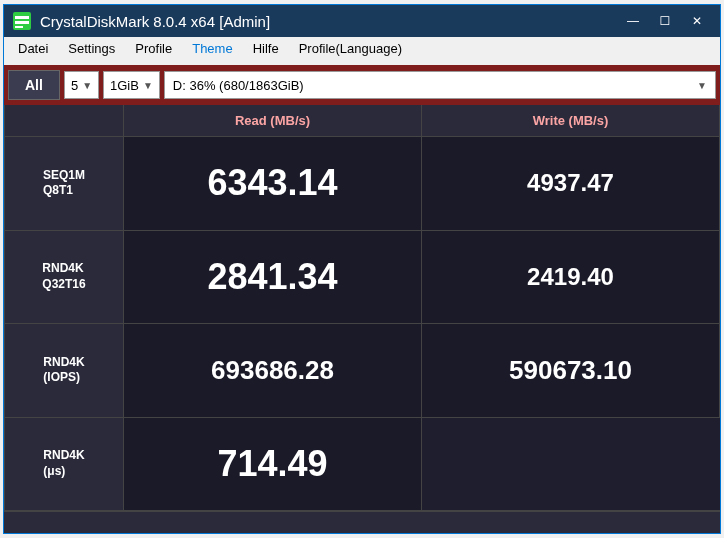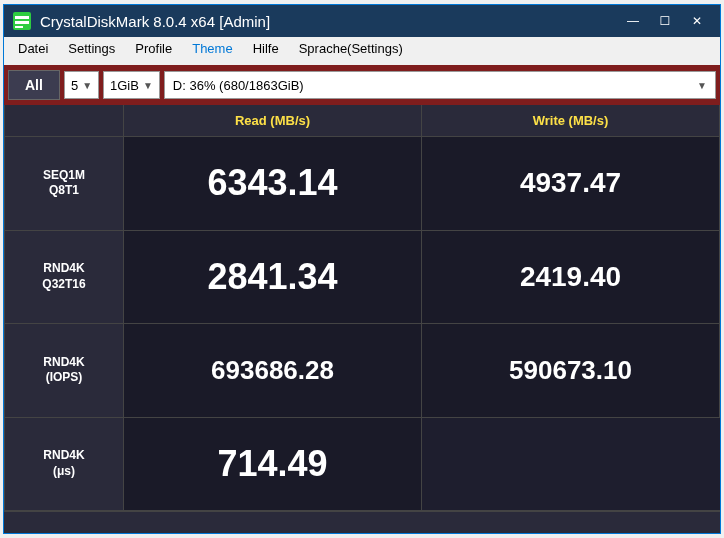--- a/index.html
+++ b/index.html
@@ -132,21 +132,21 @@
       background: #1e1e2e;
     }
     .table-header {
       display: grid;
       grid-template-columns: 120px 1fr 1fr;
       background: #2a2a3a;
       border-bottom: 1px solid #444;
     }
     .th-cell {
       padding: 8px 10px;
-      color: #fde047;
+      color: #fca5a5;
       font-size: 13px;
       font-weight: bold;
       text-align: center;
       border-right: 1px solid #444;
     }
     .th-cell:first-child { border-left: 1px solid #444; }
     .table-body {
       flex: 1;
       display: flex;
       flex-direction: column;
@@ -158,30 +158,30 @@
       border-bottom: 1px solid #444;
     }
     .row-label {
       background: #2a2a3a;
       color: white;
       font-size: 12px;
       font-weight: bold;
       display: flex;
       align-items: center;
       justify-content: center;
-      text-align: center;
+      text-align: left;
       border-right: 1px solid #444;
       border-left: 1px solid #444;
       padding: 4px;
       line-height: 1.3;
     }
     .row-value {
       background: #1a1a28;
       color: white;
-      font-size: 28px;
+      font-size: 24px;
       font-weight: bold;
       display: flex;
       align-items: center;
       justify-content: center;
       border-right: 1px solid #444;
     }
     .row-value.read { font-size: 36px; text-align: center; }
     .row-value.iops { font-size: 28px; }
     .status-bar {
       background: #2a2a3a;
@@ -211,21 +211,21 @@
       <button class="win-btn close">✕</button>
     </div>
   </div>
 
   <div class="menu-bar">
     <span class="menu-item">Datei</span>
     <span class="menu-item">Settings</span>
     <span class="menu-item">Profile</span>
     <span class="menu-item active">Theme</span>
     <span class="menu-item">Hilfe</span>
-    <span class="menu-item">Sprache(Settings)</span>
+    <span class="menu-item">Profile(Language)</span>
   </div>
 
   <div class="toolbar">
     <button class="all-btn">All</button>
     <div class="dropdown">
       <span>5</span>
       <span class="dropdown-arrow">▼</span>
     </div>
     <div class="dropdown">
       <span>1GiB</span>

